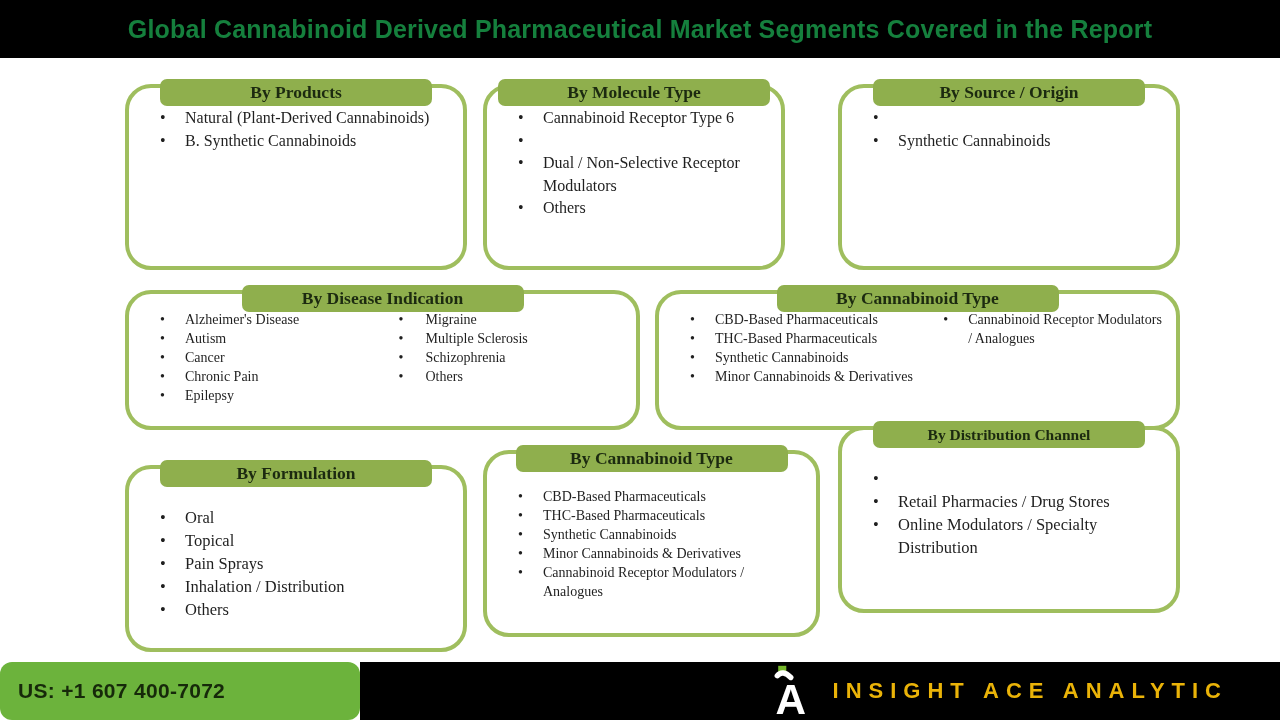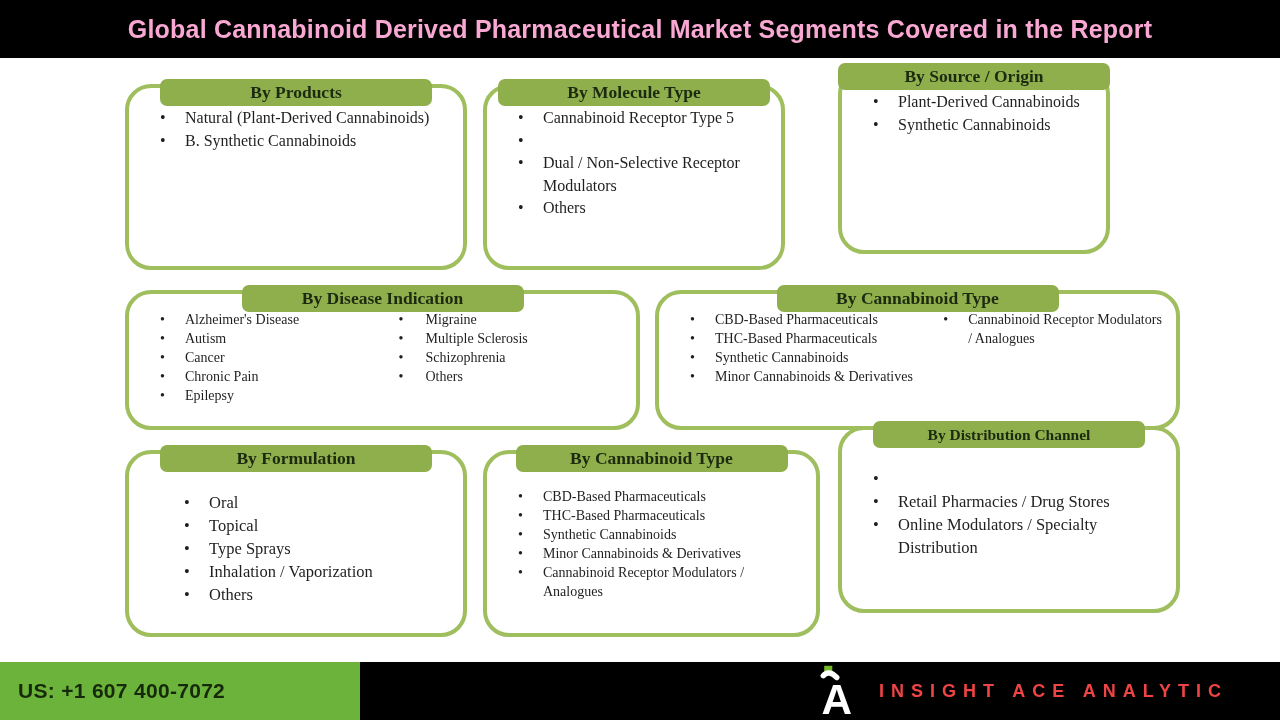--- a/index.html
+++ b/index.html
@@ -7,21 +7,21 @@
   .page {
     position:relative; width:1280px; height:720px; background:#ffffff;
     overflow:hidden; font-family:"Liberation Serif", serif;
   }
   
   .title-bar {
     position:absolute; top:0; left:0; width:1280px; height:58px;
     background:#000; display:flex; align-items:center; justify-content:center;
   }
   .title-bar h1 {
-    color:#f9a8d4; font-family:"Liberation Sans", sans-serif;
+    color:#15803d; font-family:"Liberation Sans", sans-serif;
     font-size:25px; font-weight:bold; letter-spacing:.2px; white-space:nowrap;
   }
   
   .box {
     position:absolute; background:#fff;
     border:4px solid var(--border-green, #9fbe5e);
     border-radius:26px;
   }
   .tab {
     position:absolute; top:-9px; left:50%; transform:translateX(-50%);
@@ -36,53 +36,53 @@
   .tab.small-text { font-size:15.5px; }
   .cols { display:flex; color:#1f1f1f; }
   .items { list-style:none; flex:1; }
   .items li { display:flex; align-items:flex-start; }
   .bullet { flex:0 0 34px; padding-left:9px; }
   .item-text { flex:1; padding-right:4px; }
 
   
   .box1 { left:125px; top:84px;  width:342px; height:186px; }
   .box2 { left:483px; top:84px;  width:302px; height:186px; }
-  .box3 { left:838px; top:68px;  width:272px; height:186px; }
+  .box3 { left:838px; top:84px;  width:342px; height:186px; }
   
   .box4 { left:125px; top:290px; width:515px; height:140px; }
   .box5 { left:655px; top:290px; width:525px; height:140px; }
   
-  .box6 { left:125px; top:450px; width:342px; height:187px;padding-left:24px; }
+  .box6 { left:125px; top:465px; width:342px; height:187px; }
   .box7 { left:483px; top:450px; width:337px; height:187px; }
   .box8 { left:838px; top:426px; width:342px; height:187px; }
 
   
   .box1 .cols,.box2 .cols,.box3 .cols { font-size:16px; line-height:22.5px; padding:19px 12px 0 22px; }
   .box4 .cols,.box5 .cols             { font-size:14px; line-height:19px;   padding:16px 8px 0 22px; }
   .box6 .cols,.box8 .cols             { font-size:16.5px; line-height:23px; padding:37px 10px 0 22px; }
   .box7 .cols                         { font-size:14px; line-height:19px;   padding:33px 8px 0 22px; }
   .box4 .items, .box5 .items { flex:1; }
   .box5 .items:first-child { flex:0 0 52%; }
   .box4 .items+.items .bullet { flex-basis:36px; }
 
   
   .footer { position:absolute; left:0; bottom:0; width:1280px; height:58px; display:flex; }
   .phone-bar {
     width:360px; background:var(--footer-green, #6cb33c);
     display:flex; align-items:center; padding-left:18px;
     font-family:"Liberation Sans", sans-serif; font-weight:bold;
-    font-size:21px; color:#16290a; letter-spacing:.3px;
+    font-size:21px; color:#16290a; letter-spacing:.3px;border-radius:12px;
   }
   .brand-bar {
     flex:1; background:#000; display:flex; align-items:center;
     justify-content:flex-end; padding-right:52px; gap:26px;
   }
   .brand-name {
-    color:#ef4444; font-family:"Liberation Sans", sans-serif; font-weight:bold;
-    font-size:18px; letter-spacing:7px; white-space:nowrap;
+    color:#eab308; font-family:"Liberation Sans", sans-serif; font-weight:bold;
+    font-size:22px; letter-spacing:7px; white-space:nowrap;
   }
   .logo { width:36px; height:52px; display:block; }
 </style>
 </head>
 <body>
 
 <div class="page">
 
   <header class="title-bar">
     <h1>Global Cannabinoid Derived Pharmaceutical Market Segments Covered in the Report</h1>
@@ -103,21 +103,21 @@
         </ul>
       </div>
   </section>
 
   <section class="box box2">
     <div class="tab">By Molecule Type</div>
     <div class="cols">
         <ul class="items">
           <li>
             <span class="bullet">•</span>
-            <span class="item-text">Cannabinoid Receptor Type 5</span>
+            <span class="item-text">Cannabinoid Receptor Type 6</span>
           </li>
           <li>
             <span class="bullet">•</span>
           </li>
           <li>
             <span class="bullet">•</span>
             <span class="item-text">Dual / Non-Selective Receptor Modulators</span>
           </li>
           <li>
             <span class="bullet">•</span>
@@ -126,21 +126,20 @@
         </ul>
       </div>
   </section>
 
   <section class="box box3">
     <div class="tab">By Source / Origin</div>
     <div class="cols">
         <ul class="items">
           <li>
             <span class="bullet">•</span>
-            <span class="item-text">Plant-Derived Cannabinoids</span>
           </li>
           <li>
             <span class="bullet">•</span>
             <span class="item-text">Synthetic Cannabinoids</span>
           </li>
         </ul>
       </div>
   </section>
 
   <section class="box box4">
@@ -226,25 +225,25 @@
           <li>
             <span class="bullet">•</span>
             <span class="item-text">Oral</span>
           </li>
           <li>
             <span class="bullet">•</span>
             <span class="item-text">Topical</span>
           </li>
           <li>
             <span class="bullet">•</span>
-            <span class="item-text">Type Sprays</span>
-          </li>
-          <li>
-            <span class="bullet">•</span>
-            <span class="item-text">Inhalation / Vaporization</span>
+            <span class="item-text">Pain Sprays</span>
+          </li>
+          <li>
+            <span class="bullet">•</span>
+            <span class="item-text">Inhalation / Distribution</span>
           </li>
           <li>
             <span class="bullet">•</span>
             <span class="item-text">Others</span>
           </li>
         </ul>
       </div>
   </section>
 
   <section class="box box7">

